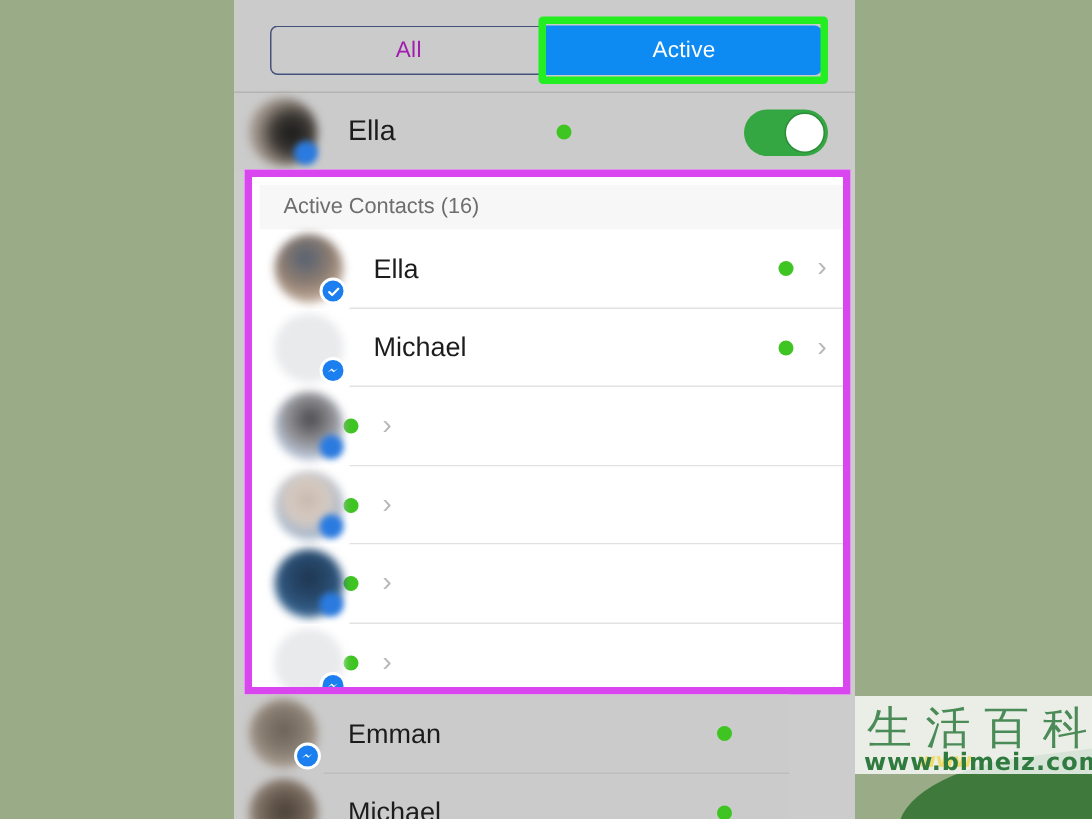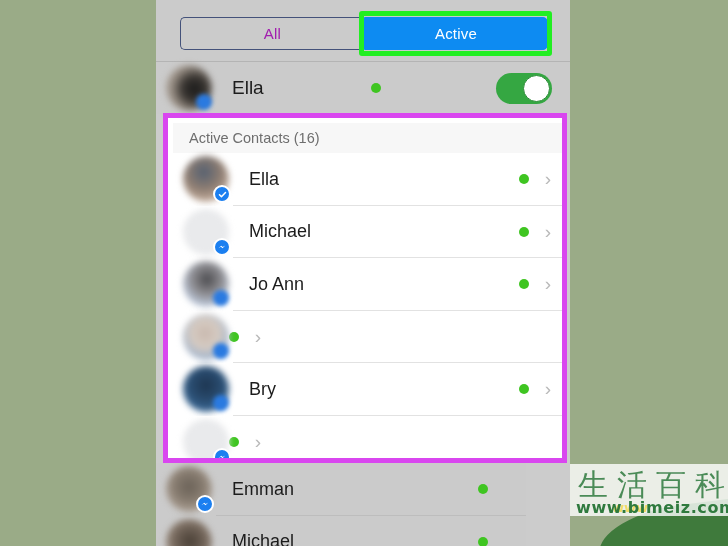--- a/index.html
+++ b/index.html
@@ -398,42 +398,40 @@
         <div class="status-dot"></div>
         <div class="chevron">›</div>
         <div class="row-divider"></div>
       </div>
 
       <div class="contact-row">
         <div class="avatar-wrap">
           <div class="avatar av-joann"></div>
           <div class="badge-partial"></div>
         </div>
-        <div class="contact-name">Jo Ann</div>
         <div class="status-dot"></div>
         <div class="chevron">›</div>
         <div class="row-divider"></div>
       </div>
 
       <div class="contact-row">
         <div class="avatar-wrap">
           <div class="avatar av-bong"></div>
           <div class="badge-partial"></div>
         </div>
         <div class="status-dot"></div>
         <div class="chevron">›</div>
         <div class="row-divider"></div>
       </div>
 
       <div class="contact-row">
         <div class="avatar-wrap">
           <div class="avatar av-bry"></div>
           <div class="badge-partial"></div>
         </div>
-        <div class="contact-name">Bry</div>
         <div class="status-dot"></div>
         <div class="chevron">›</div>
         <div class="row-divider"></div>
       </div>
 
       <div class="contact-row">
         <div class="avatar-wrap">
           <div class="avatar av-blank"></div>
           <div class="badge">
             <svg width="10" height="10" viewBox="0 0 12 12">

